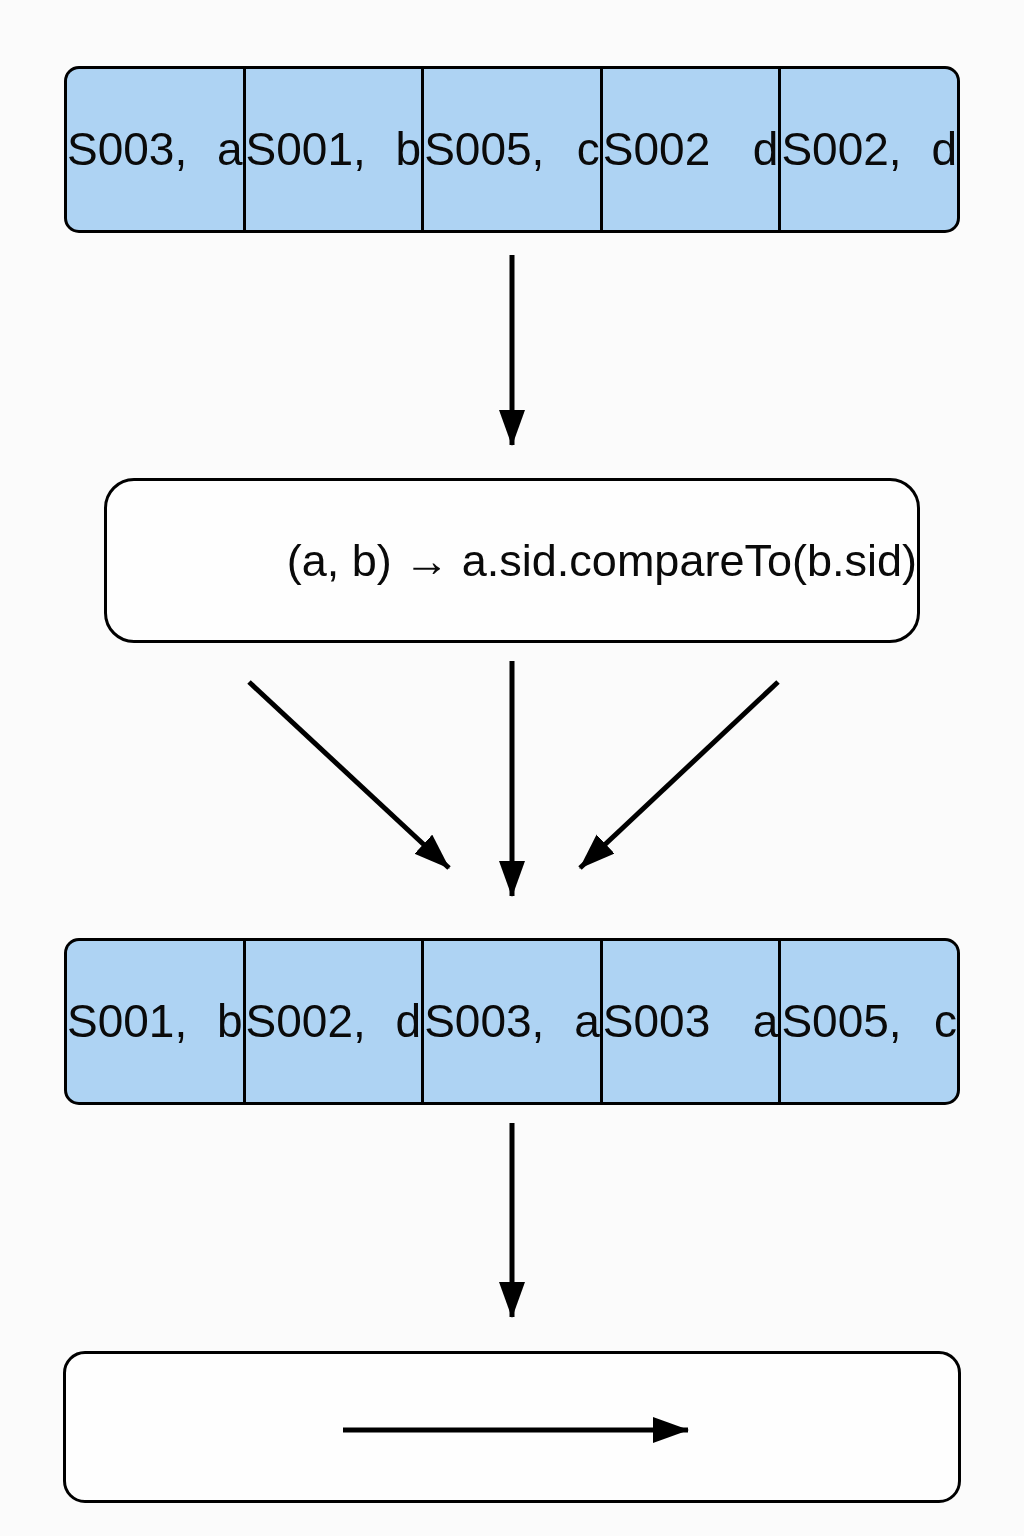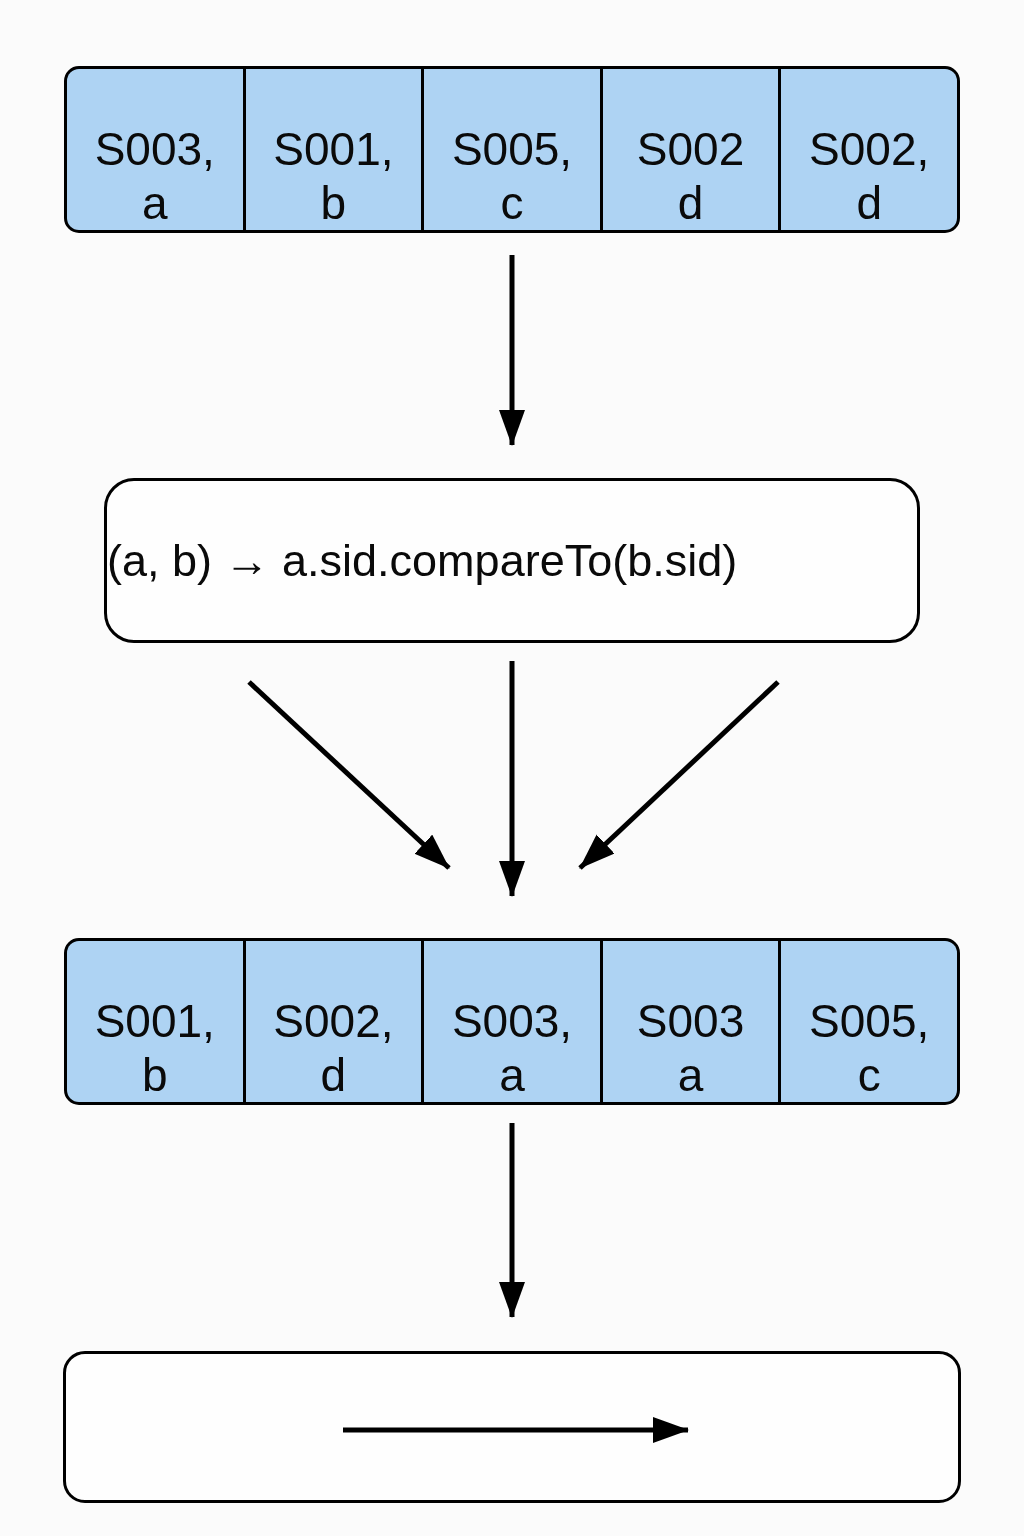--- a/index.html
+++ b/index.html
@@ -32,40 +32,40 @@
     border-radius:15px;
     overflow:hidden;
     background:var(--line);
   }
   .array-row.top{top:66px;}
   .array-row.bottom{top:938px;}
   .cell{
     flex:1 1 0;
     background:var(--cell-fill);
     display:flex;
-    flex-direction:column;
+    flex-direction:row;
     align-items:center;
-    justify-content:flex-end;
+    justify-content:space-between;
     line-height:1.16;
     font-size:46px;
   }
   .cell + .cell{border-left:3px solid var(--line);}
   
   .comparator-box{
     position:absolute;
     left:104px;
     top:478px;
     width:816px;
     height:165px;
     background:var(--box-fill);
     border:3px solid var(--line);
     border-radius:30px;
     display:flex;
     align-items:center;
-    justify-content:flex-start;
+    justify-content:flex-end;
     font-size:45px;
     white-space:nowrap;
   }
   
   .result-box{
     position:absolute;
     left:63px;
     top:1351px;
     width:898px;
     height:152px;

